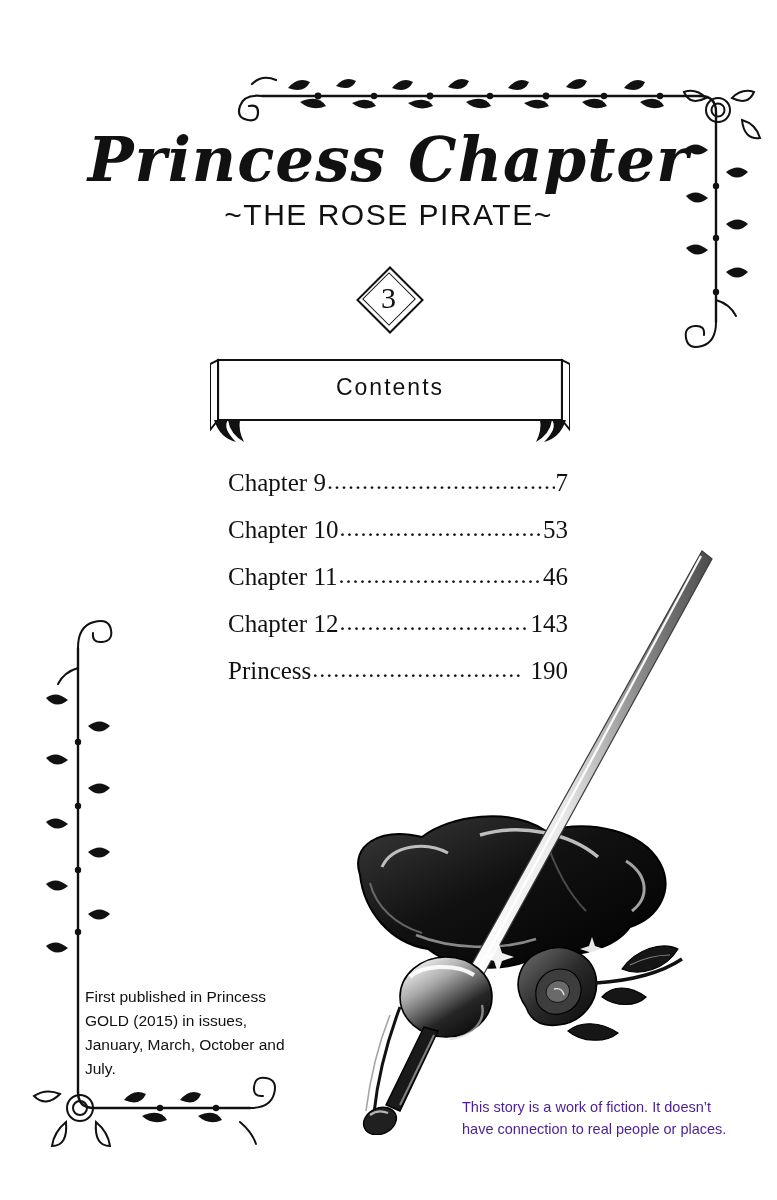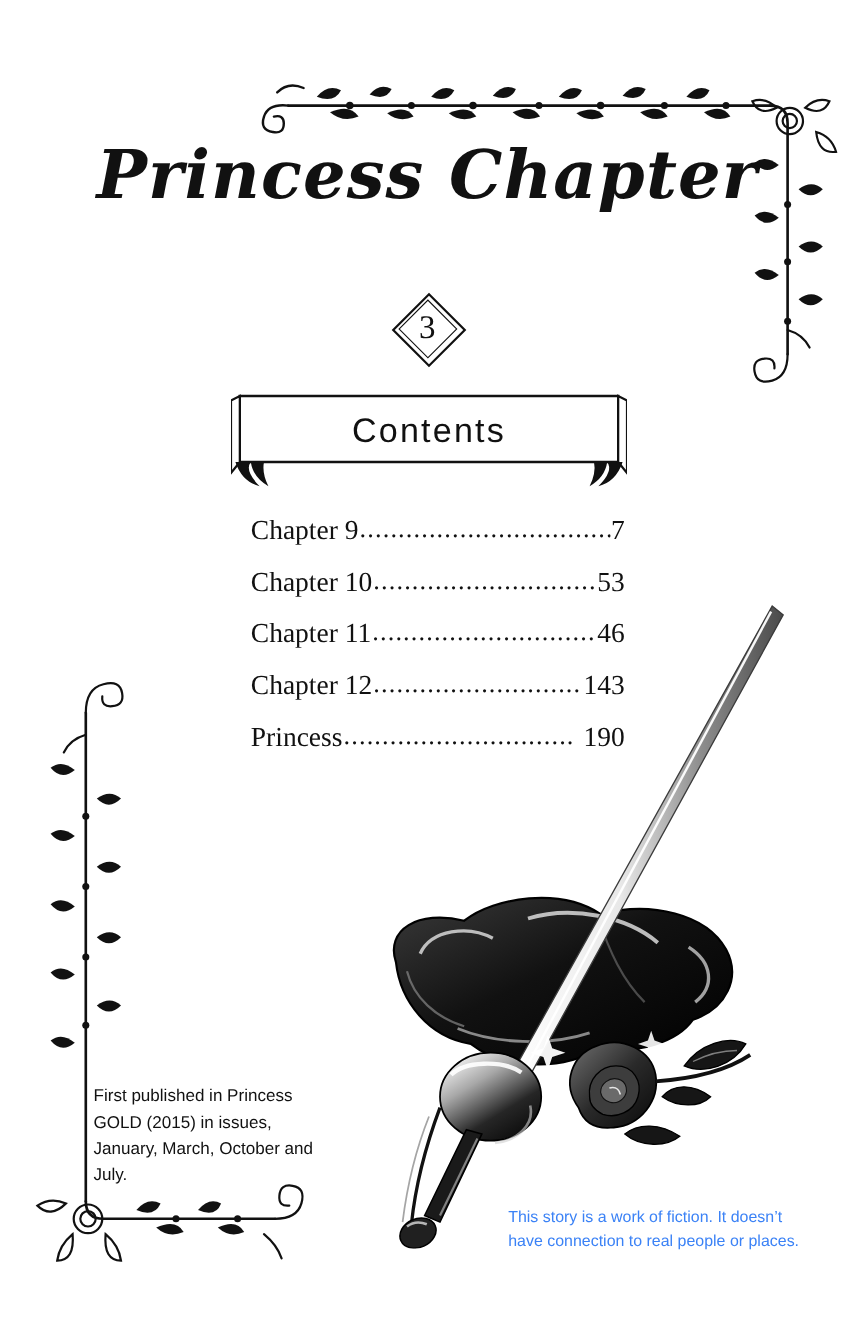--- a/index.html
+++ b/index.html
@@ -101,21 +101,21 @@
     width: 360px;
     height: 95px;
   }
   .banner-label {
     position: absolute;
     top: 22px;
     left: 0;
     width: 360px;
     text-align: center;
     font-family: "Liberation Sans", sans-serif;
-    font-size: 31px;
+    font-size: 23px;
     letter-spacing: 2px;
     color: #111;
   }
 
   
   .toc {
     position: absolute;
     top: 470px;
     left: 228px;
     width: 340px;
@@ -154,21 +154,21 @@
     color: #111;
   }
   .disclaimer {
     position: absolute;
     top: 1097px;
     left: 462px;
     width: 280px;
     font-family: "Liberation Sans", sans-serif;
     font-size: 14.5px;
     line-height: 1.5;
-    color: #3b82f6;
+    color: #4c1d95;
   }
 
   
   .illustration {
     position: absolute;
     left: 330px;
     top: 545px;
     width: 410px;
     height: 590px;
     pointer-events: none;
@@ -279,20 +279,21 @@
       <circle cx="216" cy="1108" r="3.2"></circle>
     </g>
     <g stroke="#111" stroke-width="2" fill="none" stroke-linecap="round">
       <path d="M250 1108 q20 0 24 -14 q4 -14 -8 -16 q-11 -2 -12 9 q-1 10 9 9"></path>
       <path d="M240 1122 q12 10 16 22"></path>
     </g>
   </svg>
 
   <div class="title-block">
     <h1 class="main-title">Princess Chapter</h1>
+    <div class="subtitle">~THE ROSE PIRATE~</div>
   </div>
 
   <div class="volume-badge">
     <div class="diamond-outer"></div>
     <div class="diamond-inner"></div>
     <div class="vol-num">3</div>
   </div>
 
   <div class="banner-wrap">
     <svg width="360" height="95" viewBox="0 0 360 95" fill="none">

